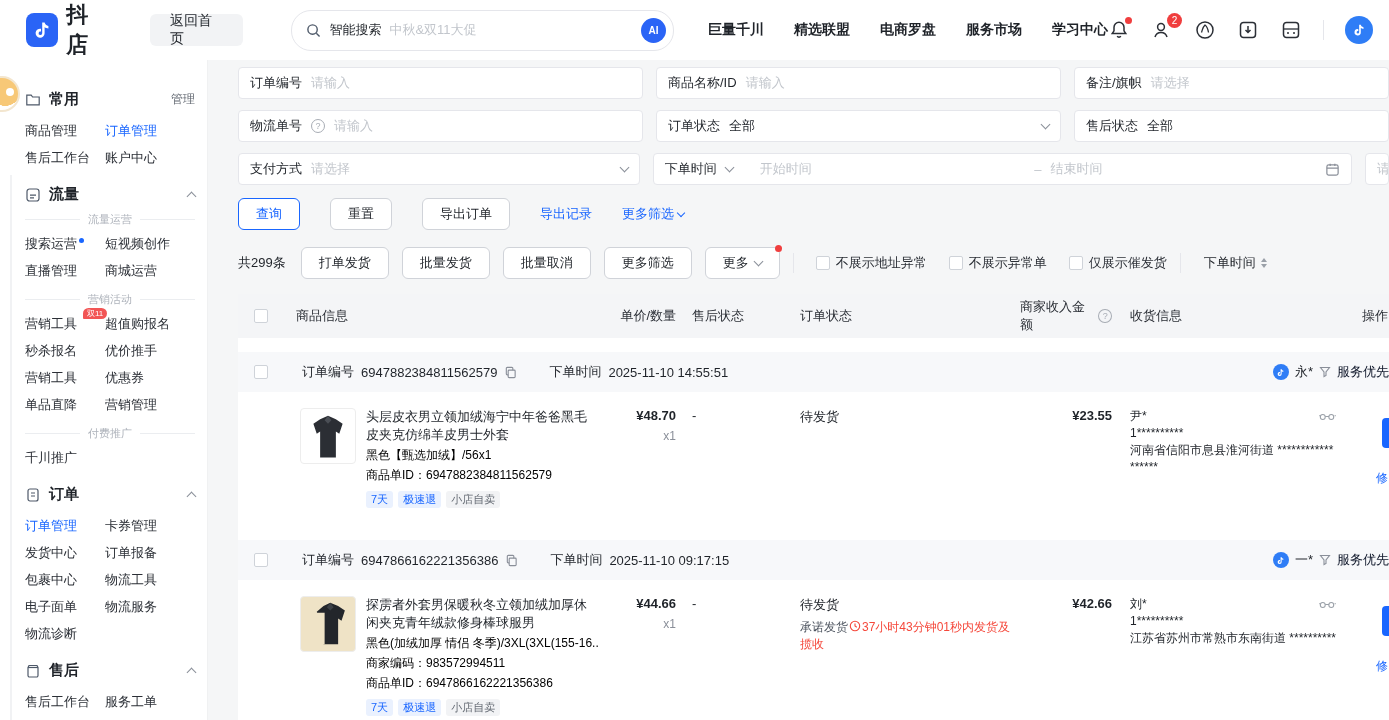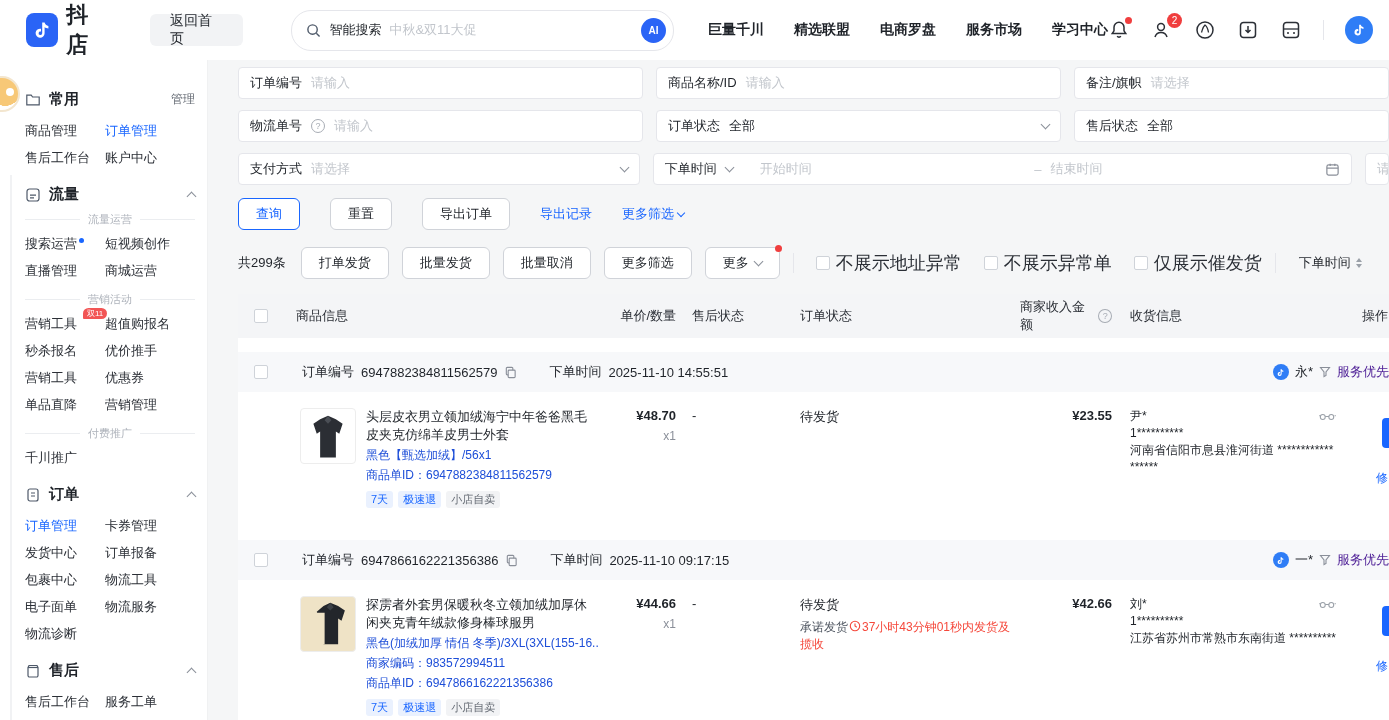--- a/index.html
+++ b/index.html
@@ -72,48 +72,48 @@
     font-size:9px; display:flex; align-items:center; justify-content:center; }
   .btn-row { display:flex; align-items:center; gap:30px; margin-top:13px; }
   .btn { height:32px; padding:0 17px; border-radius:6px; border:1px solid #d0d3d9; background:#fff;
     font-size:13px; display:flex; align-items:center; gap:6px; cursor:pointer; white-space:nowrap; position:relative; }
   .btn.primary-ghost { border-color:#1966ff; color:#1966ff; }
   .link { color:#1966ff; font-size:13px; cursor:pointer; display:flex; align-items:center; gap:4px; white-space:nowrap; }
   .link .chev { border-color:#1966ff; width:6px; height:6px; }
   .batch-row { display:flex; align-items:center; margin-top:17px; gap:13px; }
   .total { font-size:13px; margin-right:2px; white-space:nowrap; }
   .cbx { width:14px; height:14px; border:1px solid #cfd3d9; border-radius:2px; background:#fff; }
-  .cb-item { display:flex; align-items:center; gap:6px; font-size:18px; color:#2b2f36; cursor:pointer; margin-left:9px; white-space:nowrap;justify-content:center; }
+  .cb-item { display:flex; align-items:center; gap:6px; font-size:13px; color:#2b2f36; cursor:pointer; margin-left:9px; white-space:nowrap;justify-content:center; }
   .sorter { display:flex; align-items:center; gap:5px; font-size:13px; margin-left:10px; cursor:pointer; white-space:nowrap; }
   .tri { width:0; height:0; border-left:3.5px solid transparent; border-right:3.5px solid transparent; }
   .tri.up { border-bottom:4.5px solid #9aa0a8; margin-bottom:2px; }
   .tri.dn { border-top:4.5px solid #9aa0a8; }
 
   
   .card { margin-top:15px; background:#fff; height:600px; }
   .tgrid { display:grid; grid-template-columns:42px 318px 78px 108px 236px 92px 238px 1fr; }
   .thead { background:#f4f5f7; height:44px; align-items:center; font-size:13px; color:#2b2f36; }
   .thead .c { padding-left:16px; display:flex; align-items:center; gap:4px; }
   .c.r { justify-content:flex-end; padding-left:0; }
   .c.ck { padding-left:16px; }
   .ogroup { margin-top:14px; }
   .ohead { background:#f7f8fa; height:40px; display:flex; align-items:center; padding-left:16px; font-size:13px; }
   .ohead .gap { width:34px; }
   .ono, .otime { display:flex; align-items:center; gap:7px; }
   .ohead-right { margin-left:auto; display:flex; align-items:center; gap:6px; padding-right:0; white-space:nowrap; }
   .buyer { font-size:13px; color:#1f2329; }
-  .svc { font-size:13px; color:#4c1d95; }
+  .svc { font-size:13px; color:#0f172a; }
   .obody { padding:16px 0 18px; align-items:start; }
   .pimg { width:56px; height:56px; border:1px solid #ededed; border-radius:4px; background:#fff;
     margin-left:20px; overflow:hidden; flex:none; }
   .pimg.tan { background:#efe3c6; }
   .pcell { display:flex; }
   .pinfo { margin-left:10px; width:232px; }
   .ptitle { font-size:13px; line-height:18px; color:#1f2329; }
-  .pspec, .pmeta { font-size:12px; color:#1d4ed8; line-height:18px; margin-top:2px; white-space:nowrap; overflow:hidden; }
+  .pspec, .pmeta { font-size:12px; color:#000000; line-height:18px; margin-top:2px; white-space:nowrap; overflow:hidden; }
   .ptags { display:flex; gap:5px; margin-top:7px; }
   .tag { font-size:11px; line-height:17px; padding:0 5px; border-radius:3px; }
   .tag.blue { color:#1966ff; background:#eaf1fe; }
   .tag.gray { color:#646a73; background:#f2f3f5; }
   .price { font-size:13px; font-weight:600; }
   .qty { font-size:12px; color:#8a8f99; margin-top:6px; }
   .cell { font-size:13px; }
   .cell.pl { padding-left:16px; }
   .status-main { font-size:13px; }
   .promise { font-size:12px; line-height:17px; margin-top:5px; color:#4e5560; }

